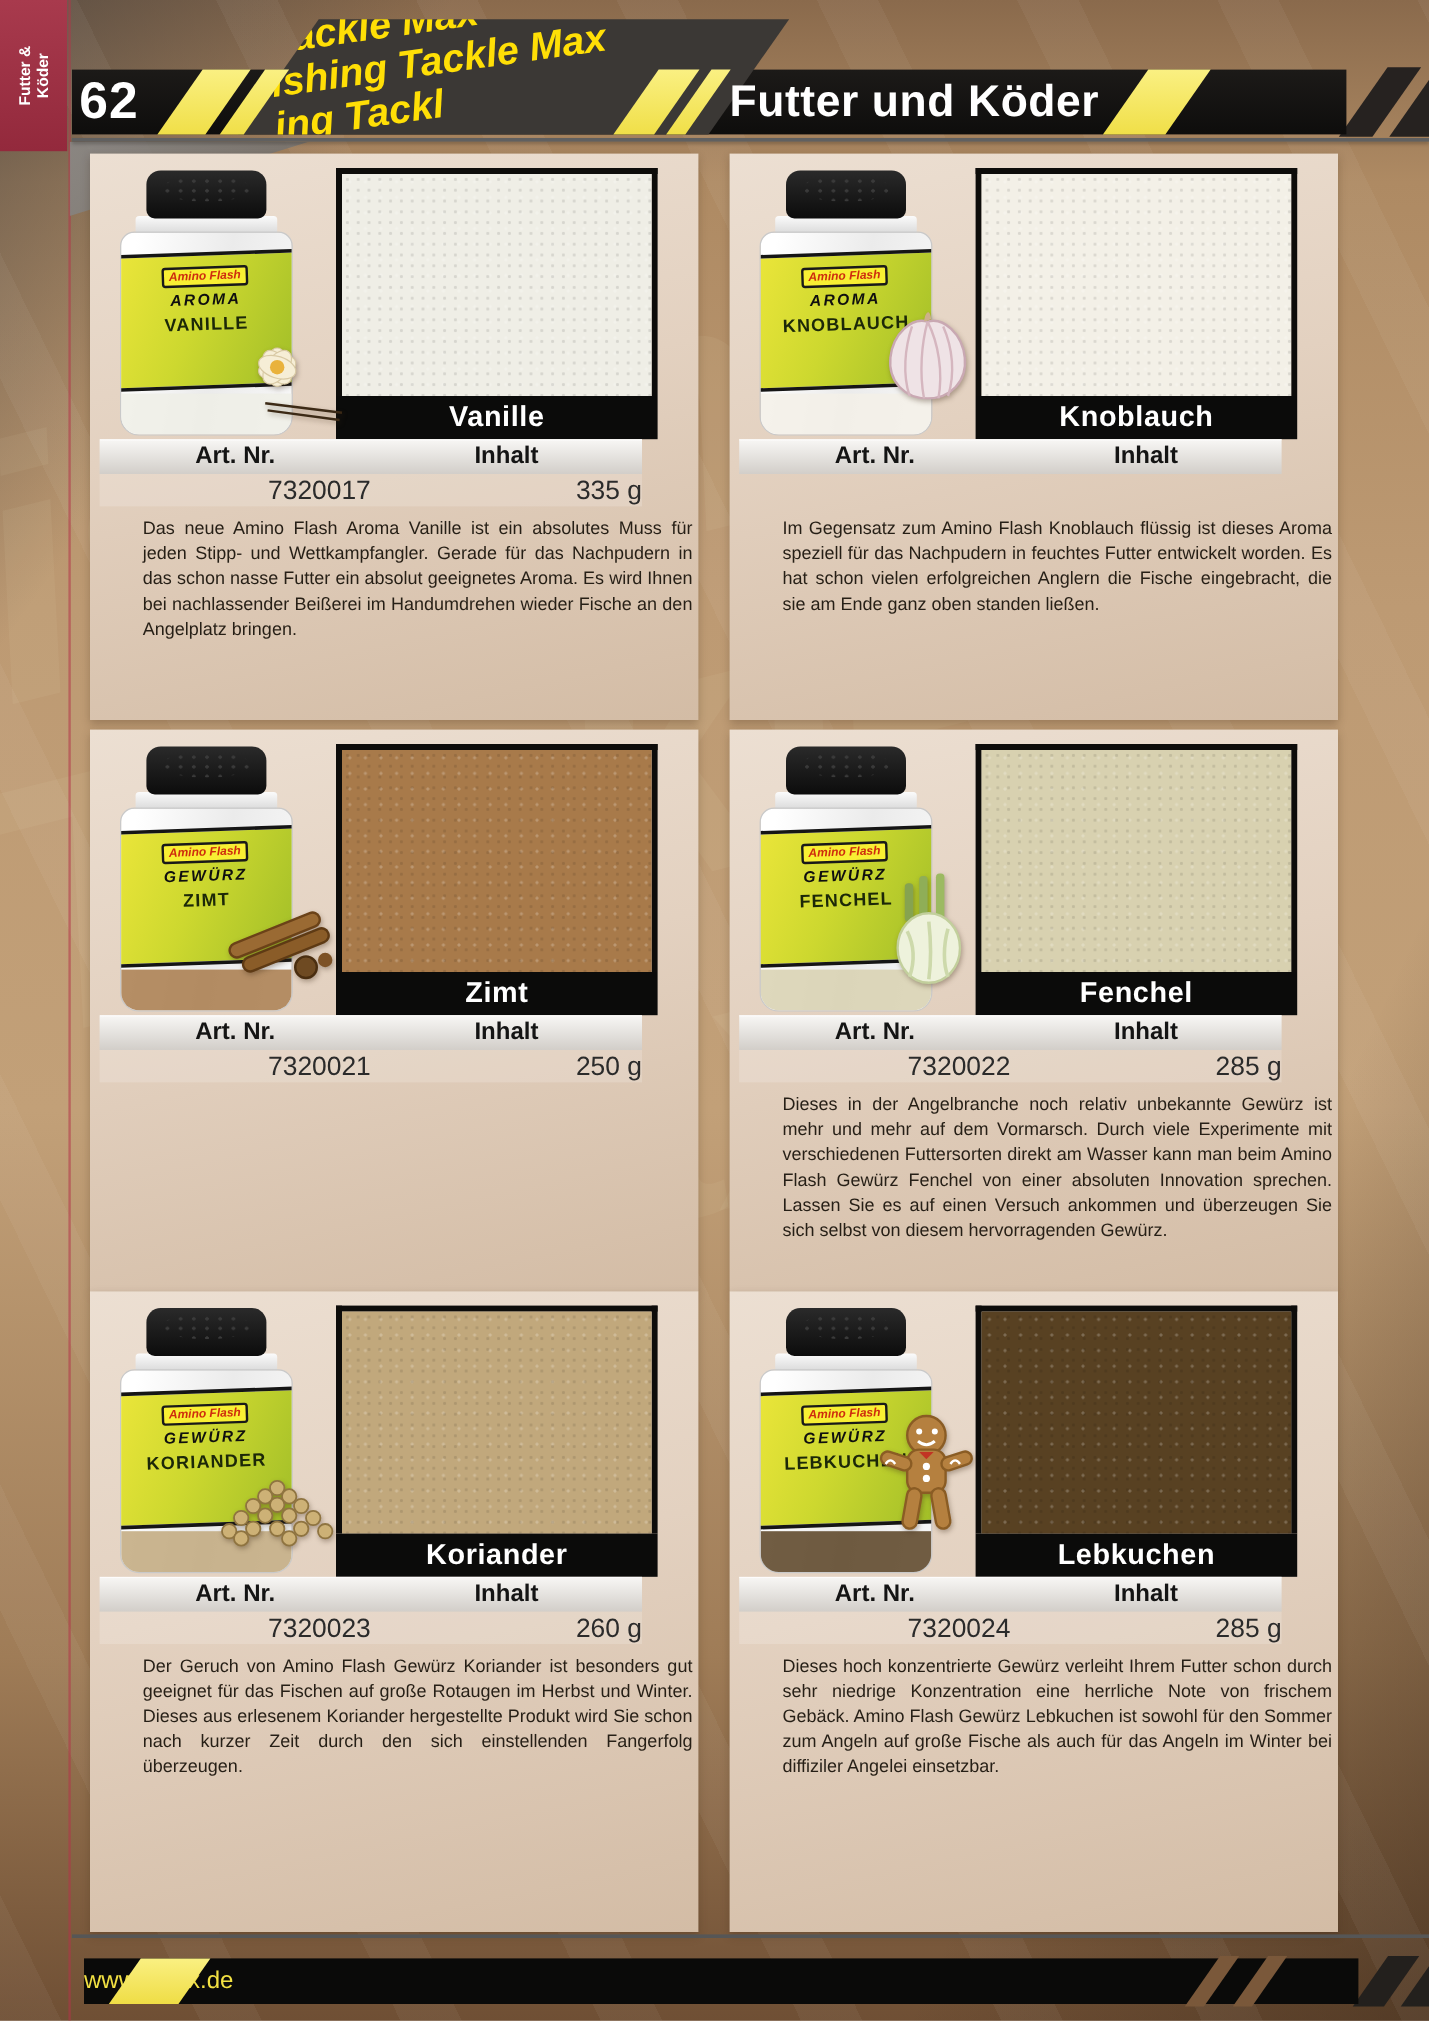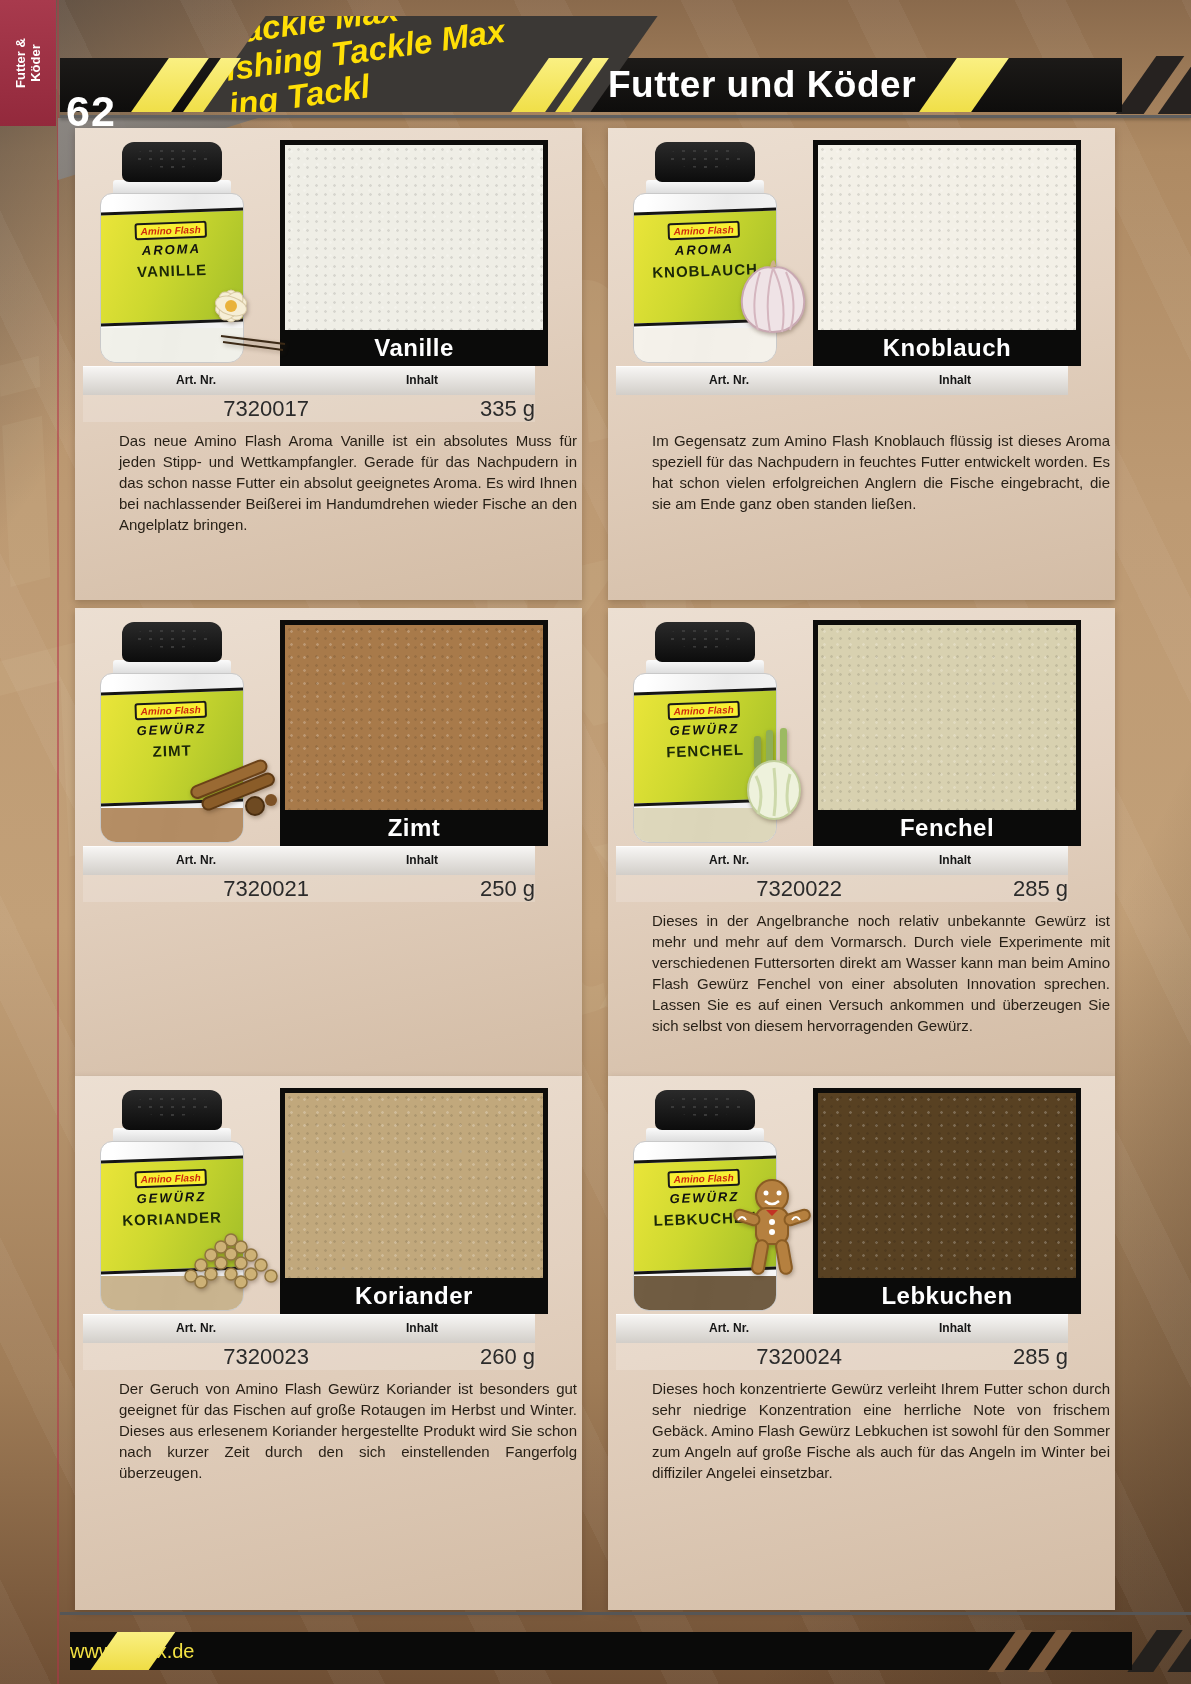--- a/index.html
+++ b/index.html
@@ -23,21 +23,21 @@
   .watermark span:nth-child(3){margin-left:260px;}
 
   
   .red-line{position:absolute;left:57px;top:0;width:2px;height:1684px;background:rgba(178,52,72,.55);z-index:1;}
   .side-tab{position:absolute;left:0;top:0;width:56px;height:126px;background:linear-gradient(180deg,#a83a4d,#93293c);z-index:4;}
   .side-tab .vtext{position:absolute;left:50%;top:50%;transform:translate(-50%,-50%) rotate(-90deg);
     color:#fff;font-weight:bold;font-size:13px;line-height:15px;text-align:center;white-space:nowrap;}
 
   
   .header-band{position:absolute;left:60px;top:58px;width:1062px;height:54px;background:linear-gradient(180deg,#1c1a18,#0e0d0c);z-index:2;}
-  .page-number{position:absolute;left:66px;top:60px;z-index:5;color:#fff;font-weight:900;font-size:43px;letter-spacing:1px;margin-top:27px;}
+  .page-number{position:absolute;left:66px;top:60px;z-index:5;color:#fff;font-weight:900;font-size:43px;letter-spacing:1px;}
   .ystripe{position:absolute;top:58px;height:54px;background:linear-gradient(180deg,#faf082,#f0df48);transform:skewX(-35deg);z-index:4;}
   .dstripe{position:absolute;top:56px;height:58px;background:#262220;transform:skewX(-35deg);z-index:1;}
   .tackle-box{position:absolute;left:232px;top:16px;width:392px;height:96px;background:#3b3835;transform:skewX(-35deg);overflow:hidden;z-index:3;}
   .tackle-inner{position:absolute;left:-10px;top:-16px;transform:skewX(35deg) rotate(-8deg);transform-origin:40% 50%;}
   .tackle-inner span{display:block;white-space:nowrap;font-style:italic;font-weight:900;font-size:33px;line-height:36px;color:#ffdf06;letter-spacing:0;}
   .tackle-inner span:nth-child(2){margin-left:-24px;}
   .tackle-inner span:nth-child(3){margin-left:-6px;}
   .header-title{position:absolute;left:593px;top:64px;width:338px;z-index:5;text-align:center;
     color:#fff;font-weight:800;font-size:37px;letter-spacing:.5px;}
   .gray-line{position:absolute;left:60px;top:115px;width:1131px;height:3px;background:#606060;z-index:2;box-shadow:0 2px 3px rgba(0,0,0,.25);}
@@ -71,21 +71,21 @@
     border-top:3px solid #151515;border-bottom:3px solid #151515;
     transform:rotate(-2deg);text-align:center;padding-top:7px;}
   .brand-badge{display:inline-block;background:#f8ef33;border:2px solid #191919;border-radius:3px;
     padding:0 4px;font-style:italic;font-weight:bold;font-size:10px;line-height:13px;color:#ce2c0e;}
   .jar-type{display:block;font-style:italic;font-weight:900;font-size:13px;line-height:17px;color:#0f0f0f;letter-spacing:2px;margin-top:2px;}
   .jar-title{display:block;font-weight:900;font-size:15px;line-height:19px;color:#1c2808;letter-spacing:1px;margin-top:3px;white-space:nowrap;}
   .deco{position:absolute;z-index:4;filter:drop-shadow(1px 2px 2px rgba(60,40,20,.35));}
 
   .ptable{position:absolute;left:8px;top:238px;width:452px;z-index:2;}
   .thead{display:flex;height:29px;background:linear-gradient(180deg,#f8f7f5,#d2cec9);box-shadow:inset 0 1px 0 rgba(255,255,255,.7);}
-  .thead .cell{flex:1;text-align:center;font-weight:bold;font-size:12px;line-height:29px;color:#141414;}
+  .thead .cell{flex:1;text-align:center;font-weight:bold;font-size:20px;line-height:29px;color:#141414;}
   .tvals{display:flex;height:27px;background:rgba(255,255,255,.18);}
   .tvals .cell{flex:1;text-align:right;font-size:22px;line-height:27px;color:#2b2b2b;}
   .desc{position:absolute;left:8px;top:302px;width:458px;z-index:2;
     font-size:15px;line-height:1.4;text-align:justify;color:#261f16;margin-left:36px;}
 
   
   .footer-grayline{position:absolute;left:60px;top:1612px;width:1131px;height:3px;background:#565656;z-index:2;}
   .footer-bar{position:absolute;left:70px;top:1632px;width:1062px;height:38px;background:#0a0a09;z-index:2;}
   .footer-url{position:absolute;left:0;right:0;top:0;text-align:left;color:#f2e143;font-size:20px;line-height:38px;}
   .footer-ystripe{position:absolute;left:104px;top:1632px;width:58px;height:38px;background:linear-gradient(180deg,#faf082,#efdd45);transform:skewX(-35deg);z-index:3;}

